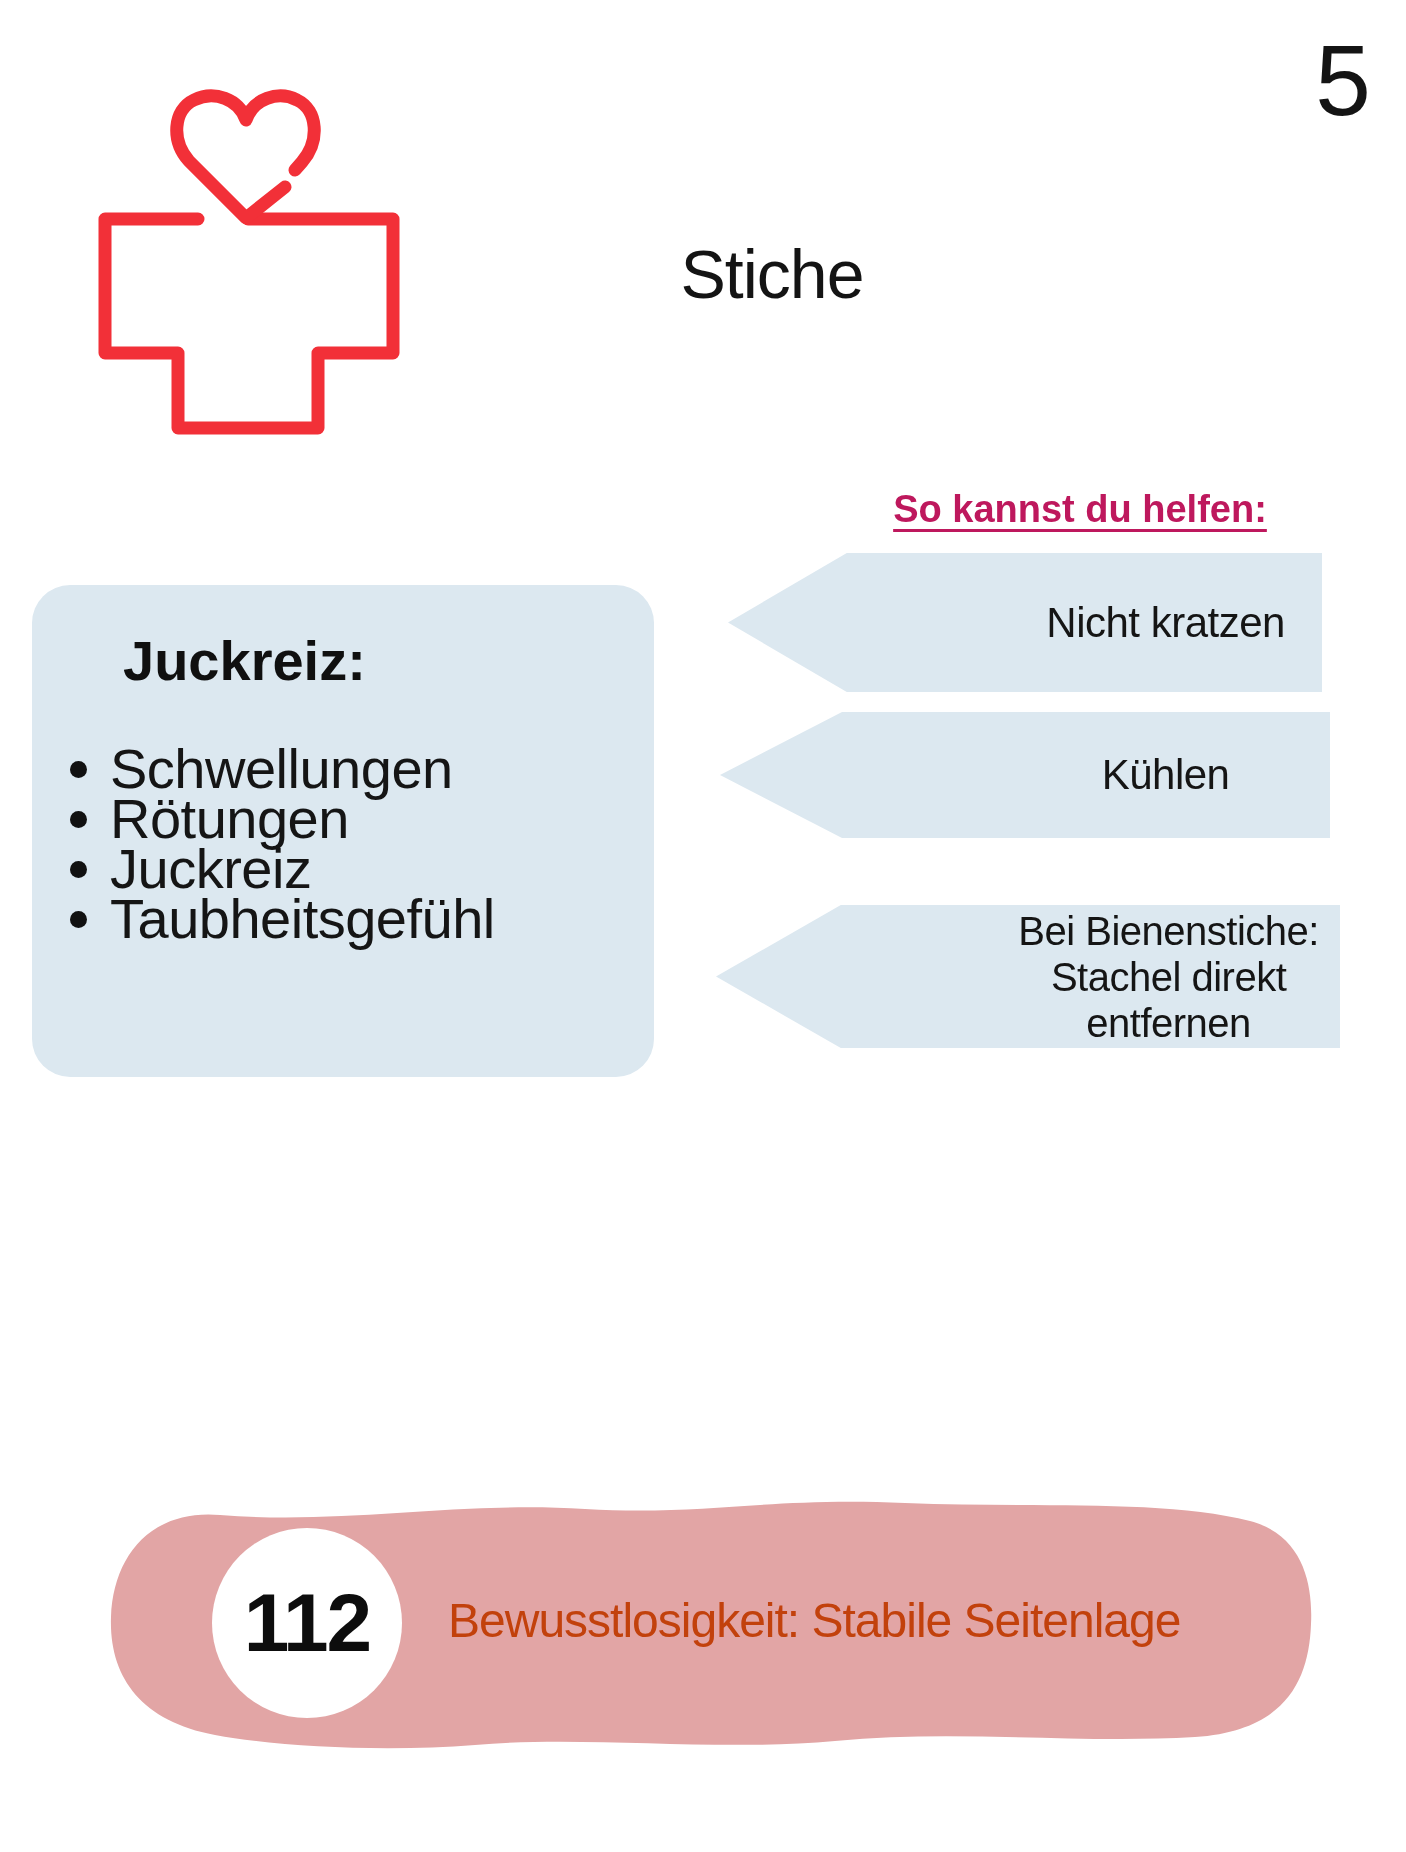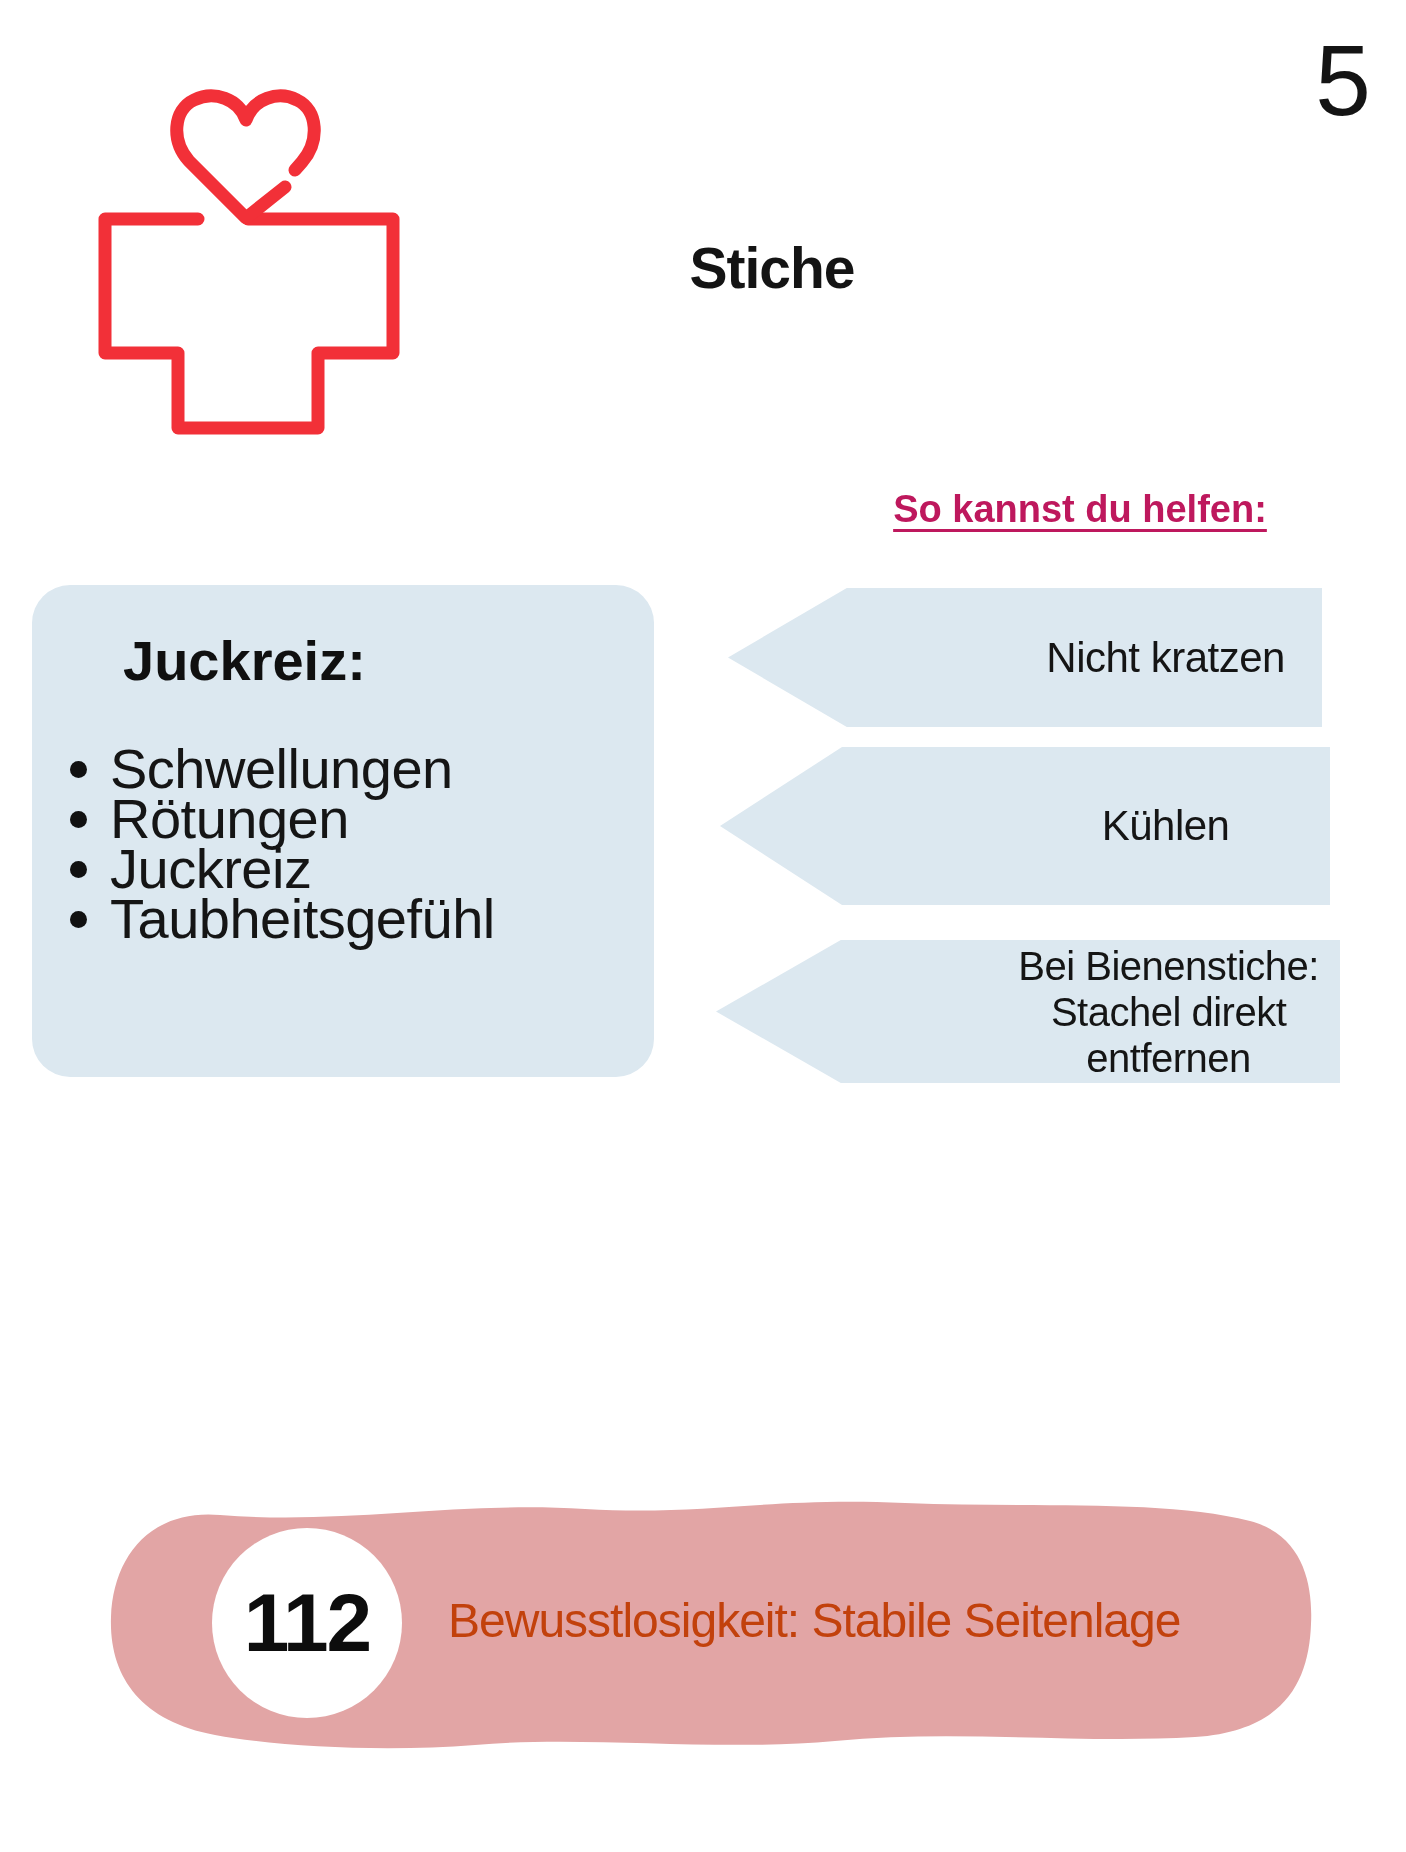--- a/index.html
+++ b/index.html
@@ -9,21 +9,21 @@
     margin:0 auto;
   }
   
   #icon-heart-cross{position:absolute;left:85px;top:75px;width:330px;height:370px;}
   #page-number{
     position:absolute;left:1298px;top:30px;width:90px;
     font-size:100px;font-weight:300;line-height:1;color:#141414;text-align:center;
   }
   #title{
     position:absolute;left:572px;top:240px;width:400px;
-    font-size:57px;font-weight:bold;letter-spacing:-1px;text-align:center;
+    font-size:68px;font-weight:normal;letter-spacing:-1px;text-align:center;
     color:#141414;line-height:1;
   }
   
   #symptoms-box{
     position:absolute;left:32px;top:585px;width:622px;height:492px;
     background:#dce8f0;border-radius:38px;
   }
   #symptoms-heading{
     position:absolute;left:123px;top:633px;
     font-size:56px;font-weight:bold;line-height:1;color:#101010;
@@ -41,24 +41,24 @@
   #help-heading{
     position:absolute;left:780px;top:490px;width:600px;text-align:center;
     font-size:38px;font-weight:bold;line-height:1;color:#be185d;
     text-decoration:underline;text-decoration-thickness:3px;text-underline-offset:7px;
   }
   .arrow{
     position:absolute;background:#dce8f0;
     clip-path:polygon(20% 0,100% 0,100% 100%,20% 100%,0 50%);
     display:flex;align-items:center;justify-content:center;
     box-sizing:border-box;padding-left:20%;
-    font-size:42px;letter-spacing:-0.5px;color:#151515;text-align:center;margin-top:35px;
+    font-size:42px;letter-spacing:-0.5px;color:#151515;text-align:center;
   }
   #arrow-1{left:728px;top:553px;width:594px;height:139px;}
-  #arrow-2{left:720px;top:712px;width:610px;height:158px;}
+  #arrow-2{left:720px;top:712px;width:610px;height:126px;}
   #arrow-3{left:716px;top:905px;width:624px;height:143px;font-size:40px;line-height:46px;}
   #arrow-3 .arrow-label{width:440px;}
   
   #emergency-blob{position:absolute;left:105px;top:1495px;width:1210px;height:260px;}
   #emergency-circle{
     position:absolute;left:212px;top:1528px;width:190px;height:190px;
     background:#ffffff;border-radius:50%;
     display:flex;align-items:center;justify-content:center;
   }
   #emergency-number{

